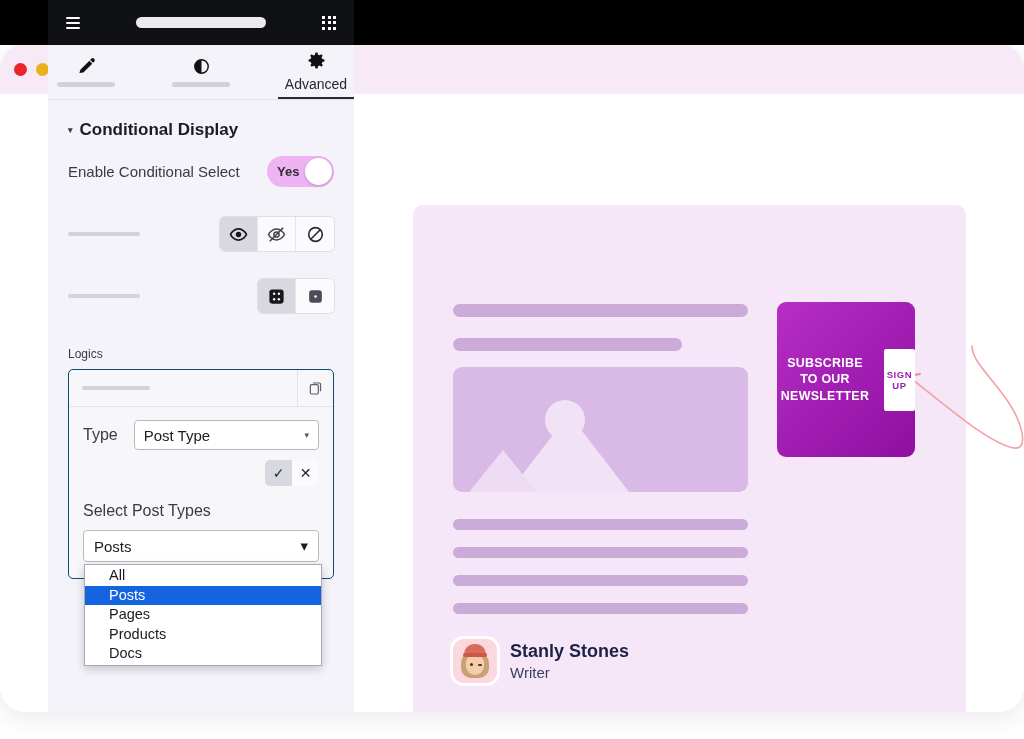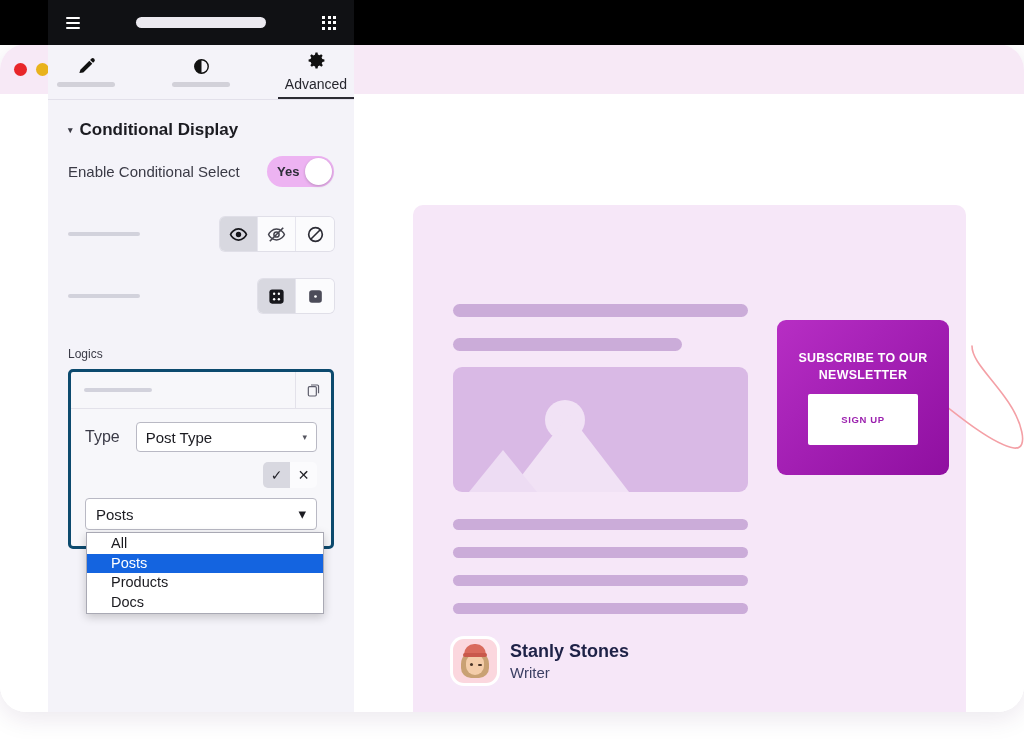--- a/index.html
+++ b/index.html
@@ -74,24 +74,24 @@
   .av-face { position:absolute; left:13px; top:15px; width:18px; height:21px; border-radius:9px 9px 9px 9px; background:#f4cdaa; }
   .av-hat  { position:absolute; left:11px; top:5px;  width:22px; height:13px; border-radius:11px 11px 3px 3px; background:#d96a5c; }
   .av-brim { position:absolute; left:10px; top:14px; width:24px; height:4px; border-radius:3px; background:#c9584b; }
   .av-eye  { position:absolute; left:17px; top:24px; width:3px; height:3px; border-radius:50%; background:#4a3528; }
   .av-eye2 { position:absolute; left:25px; top:25px; width:4px; height:2px; border-radius:2px; background:#4a3528; }
   .author-name { font-size: 18px; font-weight: bold; color: #1e2247; line-height: 1.25; }
   .author-role { font-size: 15px; color: #3b3f63; line-height: 1.3; }
 
   
   .newsletter {
-    position: absolute; left: 777px; top: 226px; width: 172px; height: 155px;
+    position: absolute; left: 777px; top: 208px; width: 138px; height: 155px;
     border-radius: 9px; overflow: hidden;
     background: linear-gradient(135deg, #b72ec4 0%, #a823b8 35%, #8f0fa0 100%);
-    display: flex; flex-direction: column; align-items: center;
+    display: flex; flex-direction: row; align-items: center;
     justify-content: center; gap: 11px; z-index: 3;
   }
   .nl-title {
     color: #ffffff; font-size: 13.5px; font-weight: bold; text-align: center;
     letter-spacing: .3px; line-height: 1.22; text-transform: uppercase;
     transform: scaleX(.92); font-family: "Liberation Sans Narrow","Liberation Sans",sans-serif;
   }
   .nl-btn {
     background: #ffffff; color: #9b1fae; font-size: 9.5px; font-weight: bold;
     letter-spacing: .6px; padding: 20px 0; width: 110px; text-align: center;
@@ -159,21 +159,21 @@
   .btn-group { display: flex; border-radius: 5px; overflow: hidden; box-shadow: 0 0 0 1px #e0dfe8; }
   .gbtn {
     width: 38px; height: 34px; background: #fbfbfd; display: flex;
     align-items: center; justify-content: center; cursor: pointer;
     border-right: 1px solid #e6e5ee;
   }
   .gbtn:last-child { border-right: none; }
   .gbtn.sel { background: #d8d8e0; }
 
   .logics-label { font-size: 12px; color: #3a3a46; margin: 34px 0 8px 0; }
-  .logics-box { border: 3px solid #0c4a6e; border-radius: 5px; background: #f7f7fa; }
+  .logics-box { border: 1px solid #0c4a6e; border-radius: 5px; background: #f7f7fa; }
   .logics-top { display: flex; align-items: center; height: 37px; border-bottom: 1px solid #e3e2ea; }
   .logics-top .ghost { flex: 1; padding-left: 13px; }
   .logics-top .ghost i { display: block; width: 68px; height: 4px; border-radius: 2px; background: #d2d2dc; }
   .copy-cell { width: 36px; height: 37px; display: flex; align-items: center; justify-content: center; border-left: 1px solid #e3e2ea; cursor: pointer; }
 
   .logics-body { padding: 13px 14px 16px 14px; }
   .type-row { display: flex; align-items: center; gap: 16px; }
   .type-label { font-size: 16px; color: #3a3a46; }
   .select {
     flex: 1; height: 30px; border: 1px solid #b9b9c4; border-radius: 4px;
@@ -400,30 +400,32 @@
             </span>
           </div>
 
           <div class="confirm-row">
             <span class="confirm-group">
               <span class="cbtn sel">✓</span>
               <span class="cbtn">✕</span>
             </span>
           </div>
 
+          <div class="sel-post-label">Select Post Types</div>
 
           <div class="post-select-wrap">
             <div class="post-select">
               <span>Posts</span>
               <span class="chev">▾</span>
             </div>
 
             <div class="dropdown">
               <div class="opt">All</div>
               <div class="opt selected">Posts</div>
+              <div class="opt">Pages</div>
               <div class="opt">Products</div>
               <div class="opt">Docs</div>
             </div>
           </div>
         </div>
       </div>
 
     </div>
   </div>
 

